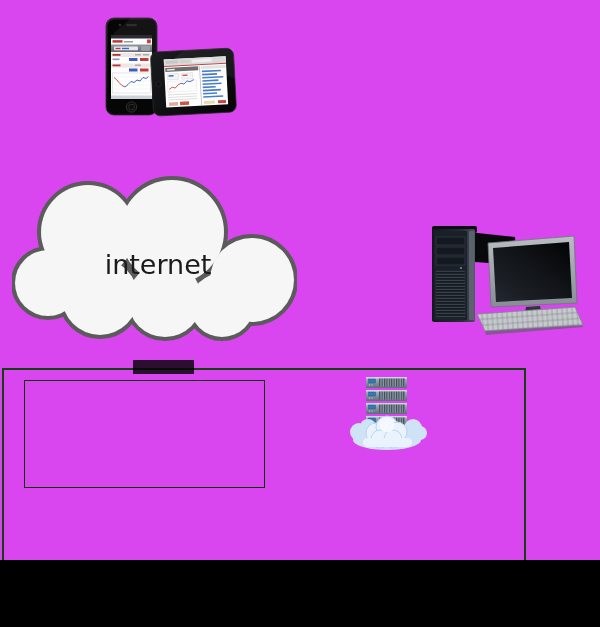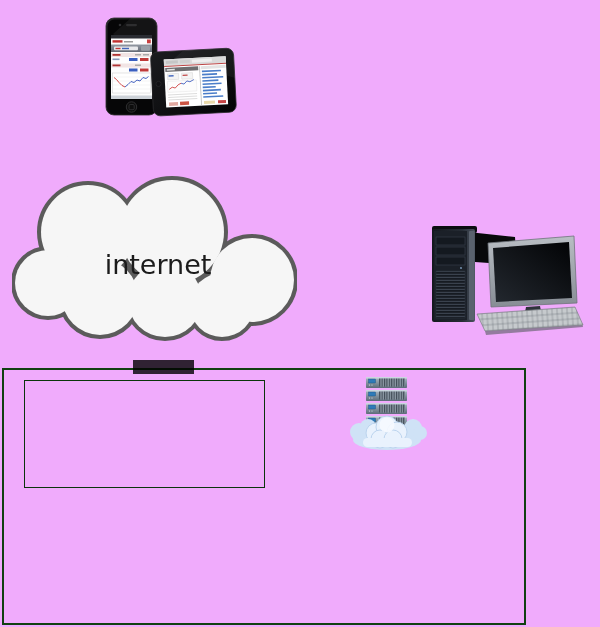--- a/index.html
+++ b/index.html
@@ -1,16 +1,16 @@
 <!DOCTYPE html>
 <html><head>
 <meta charset="utf-8">
 <style>
   html,body{margin:0;padding:0;background:#000;}
-  #canvas{position:relative;width:600px;height:627px;background:#f0abfc;overflow:hidden;
+  #canvas{position:relative;width:600px;height:560px;background:#d946ef;overflow:hidden;
           font-family:"DejaVu Sans", sans-serif;}
   .abs{position:absolute;}
   #outer-zone{left:2px;top:368px;width:524px;height:257px;border:2px solid #114011;box-sizing:border-box;}
   #zone-gap{left:133px;top:360px;width:61px;height:14px;background:#000;opacity:0.8;}
   #inner-zone{left:24px;top:380px;width:241px;height:108px;border:1px solid #0c350c;box-sizing:border-box;}
   svg{display:block;}
   .cloud-label{font-family:"DejaVu Sans", sans-serif;font-size:27px;fill:#1b1b1b;}
 </style>
 </head>
 <body>

